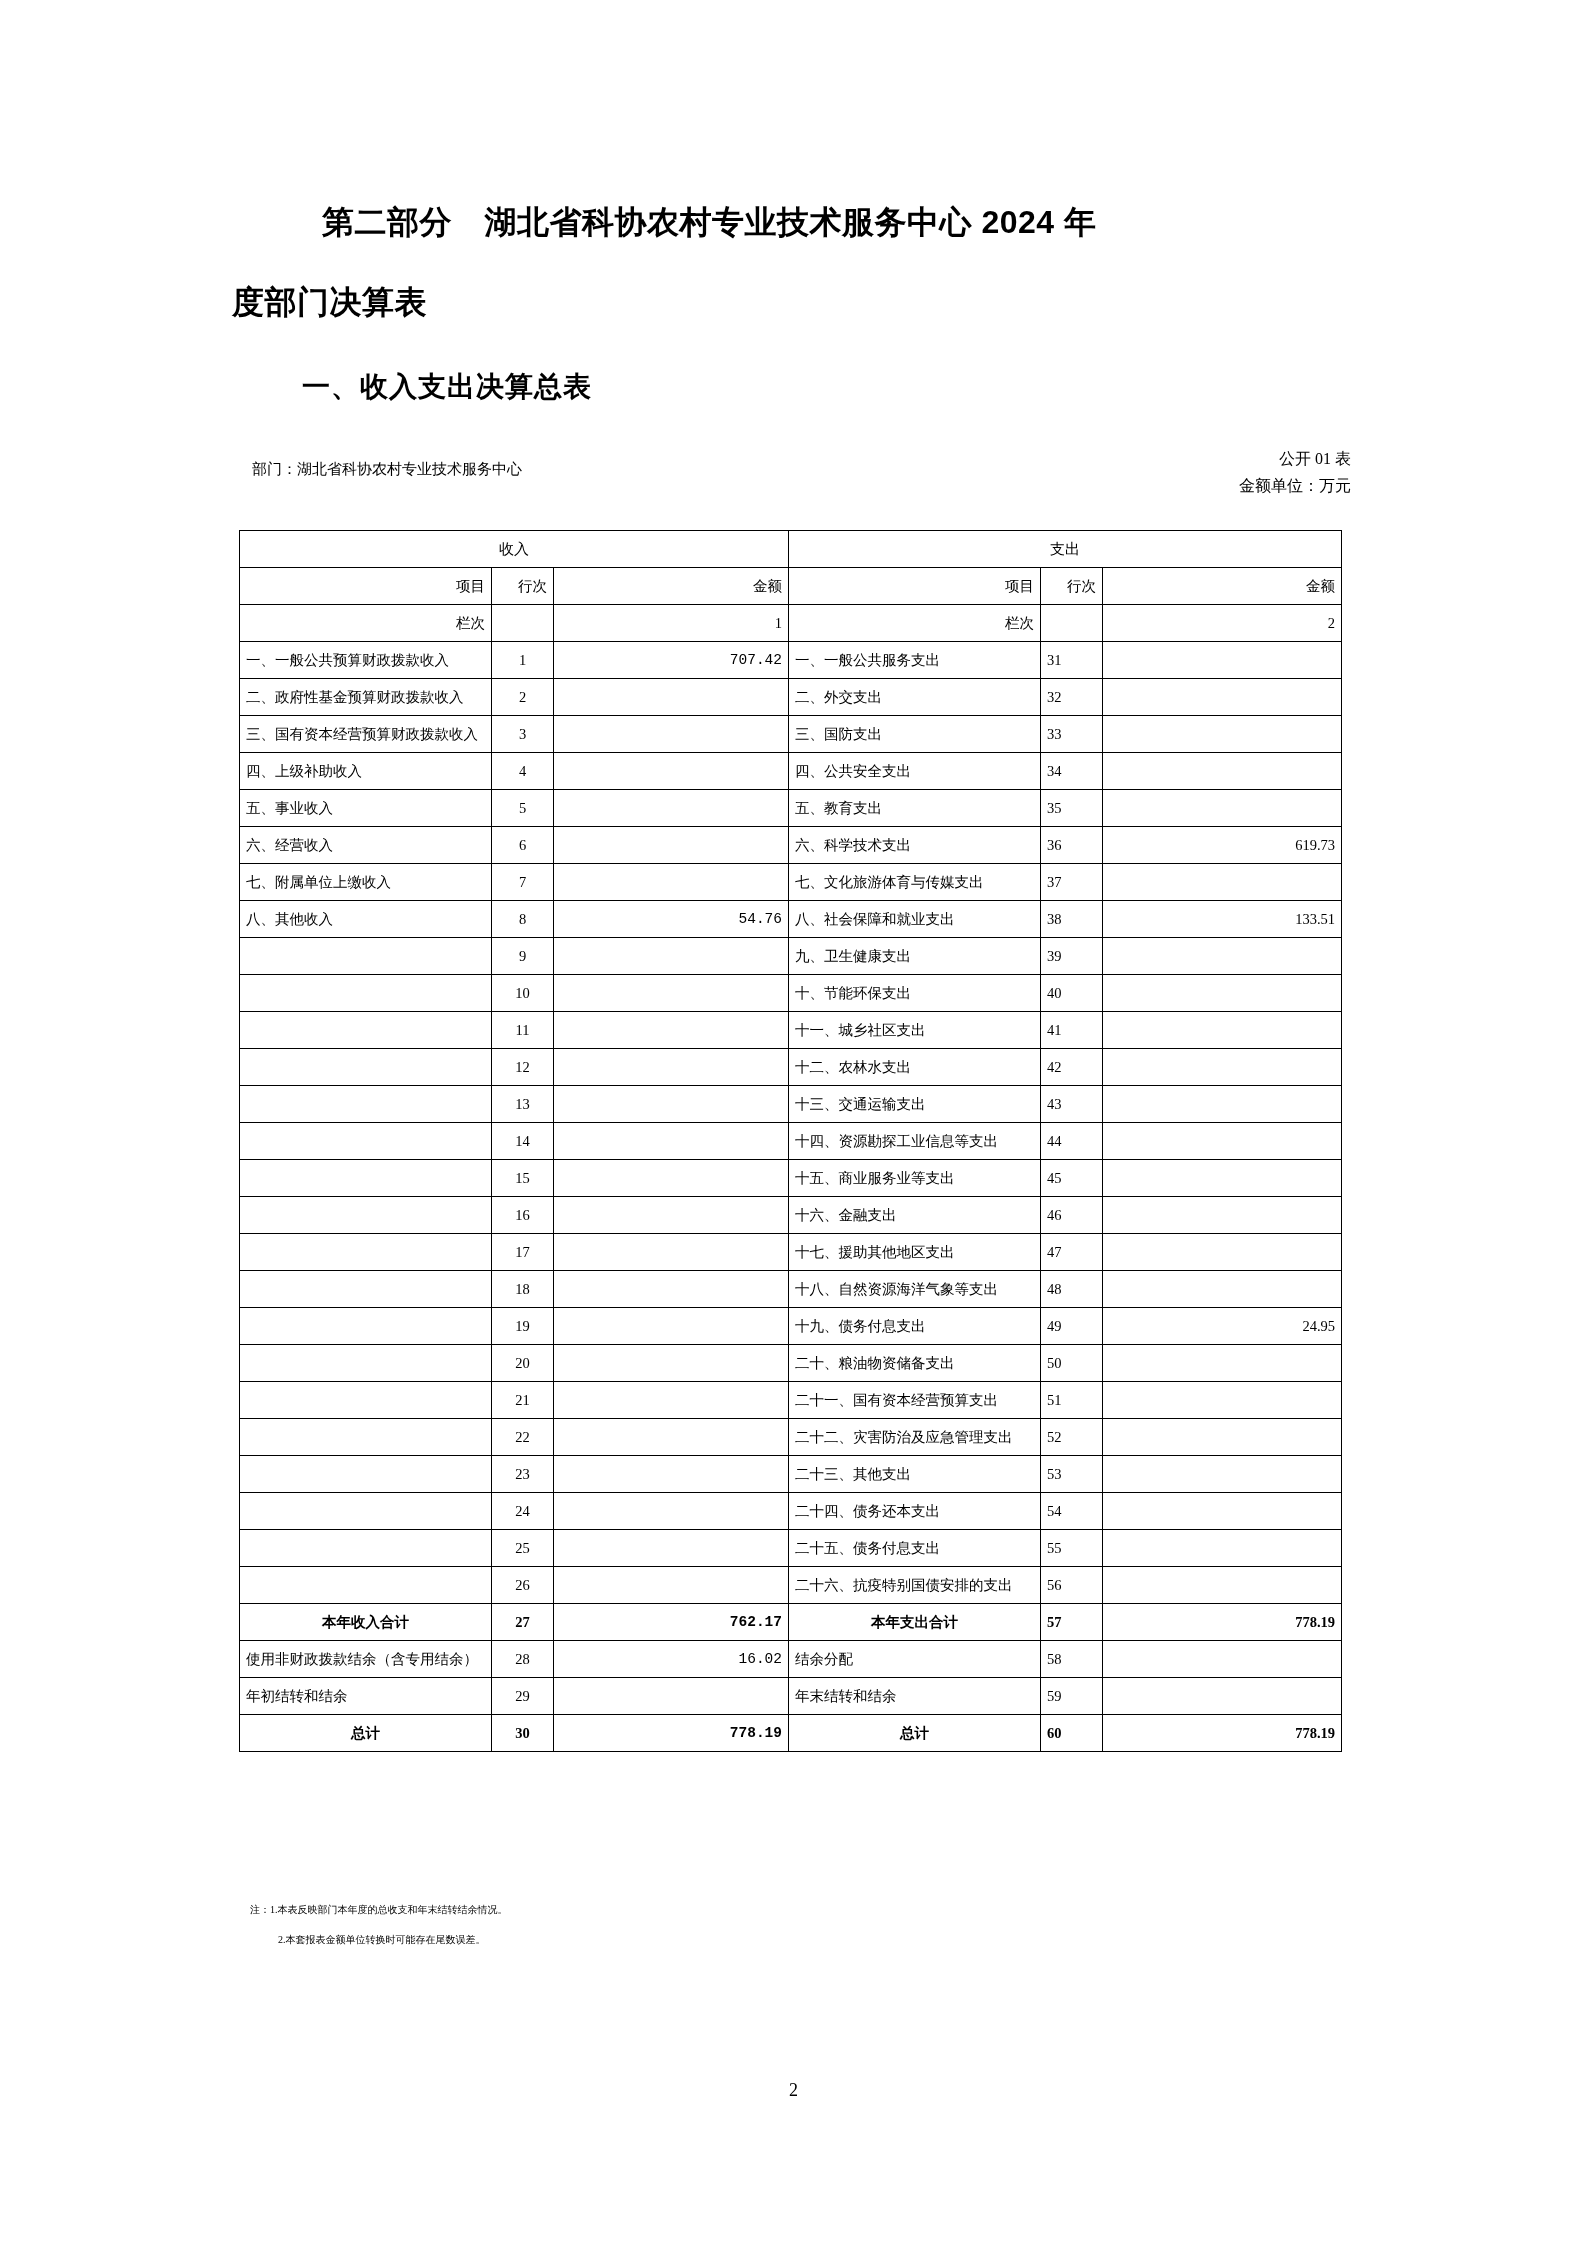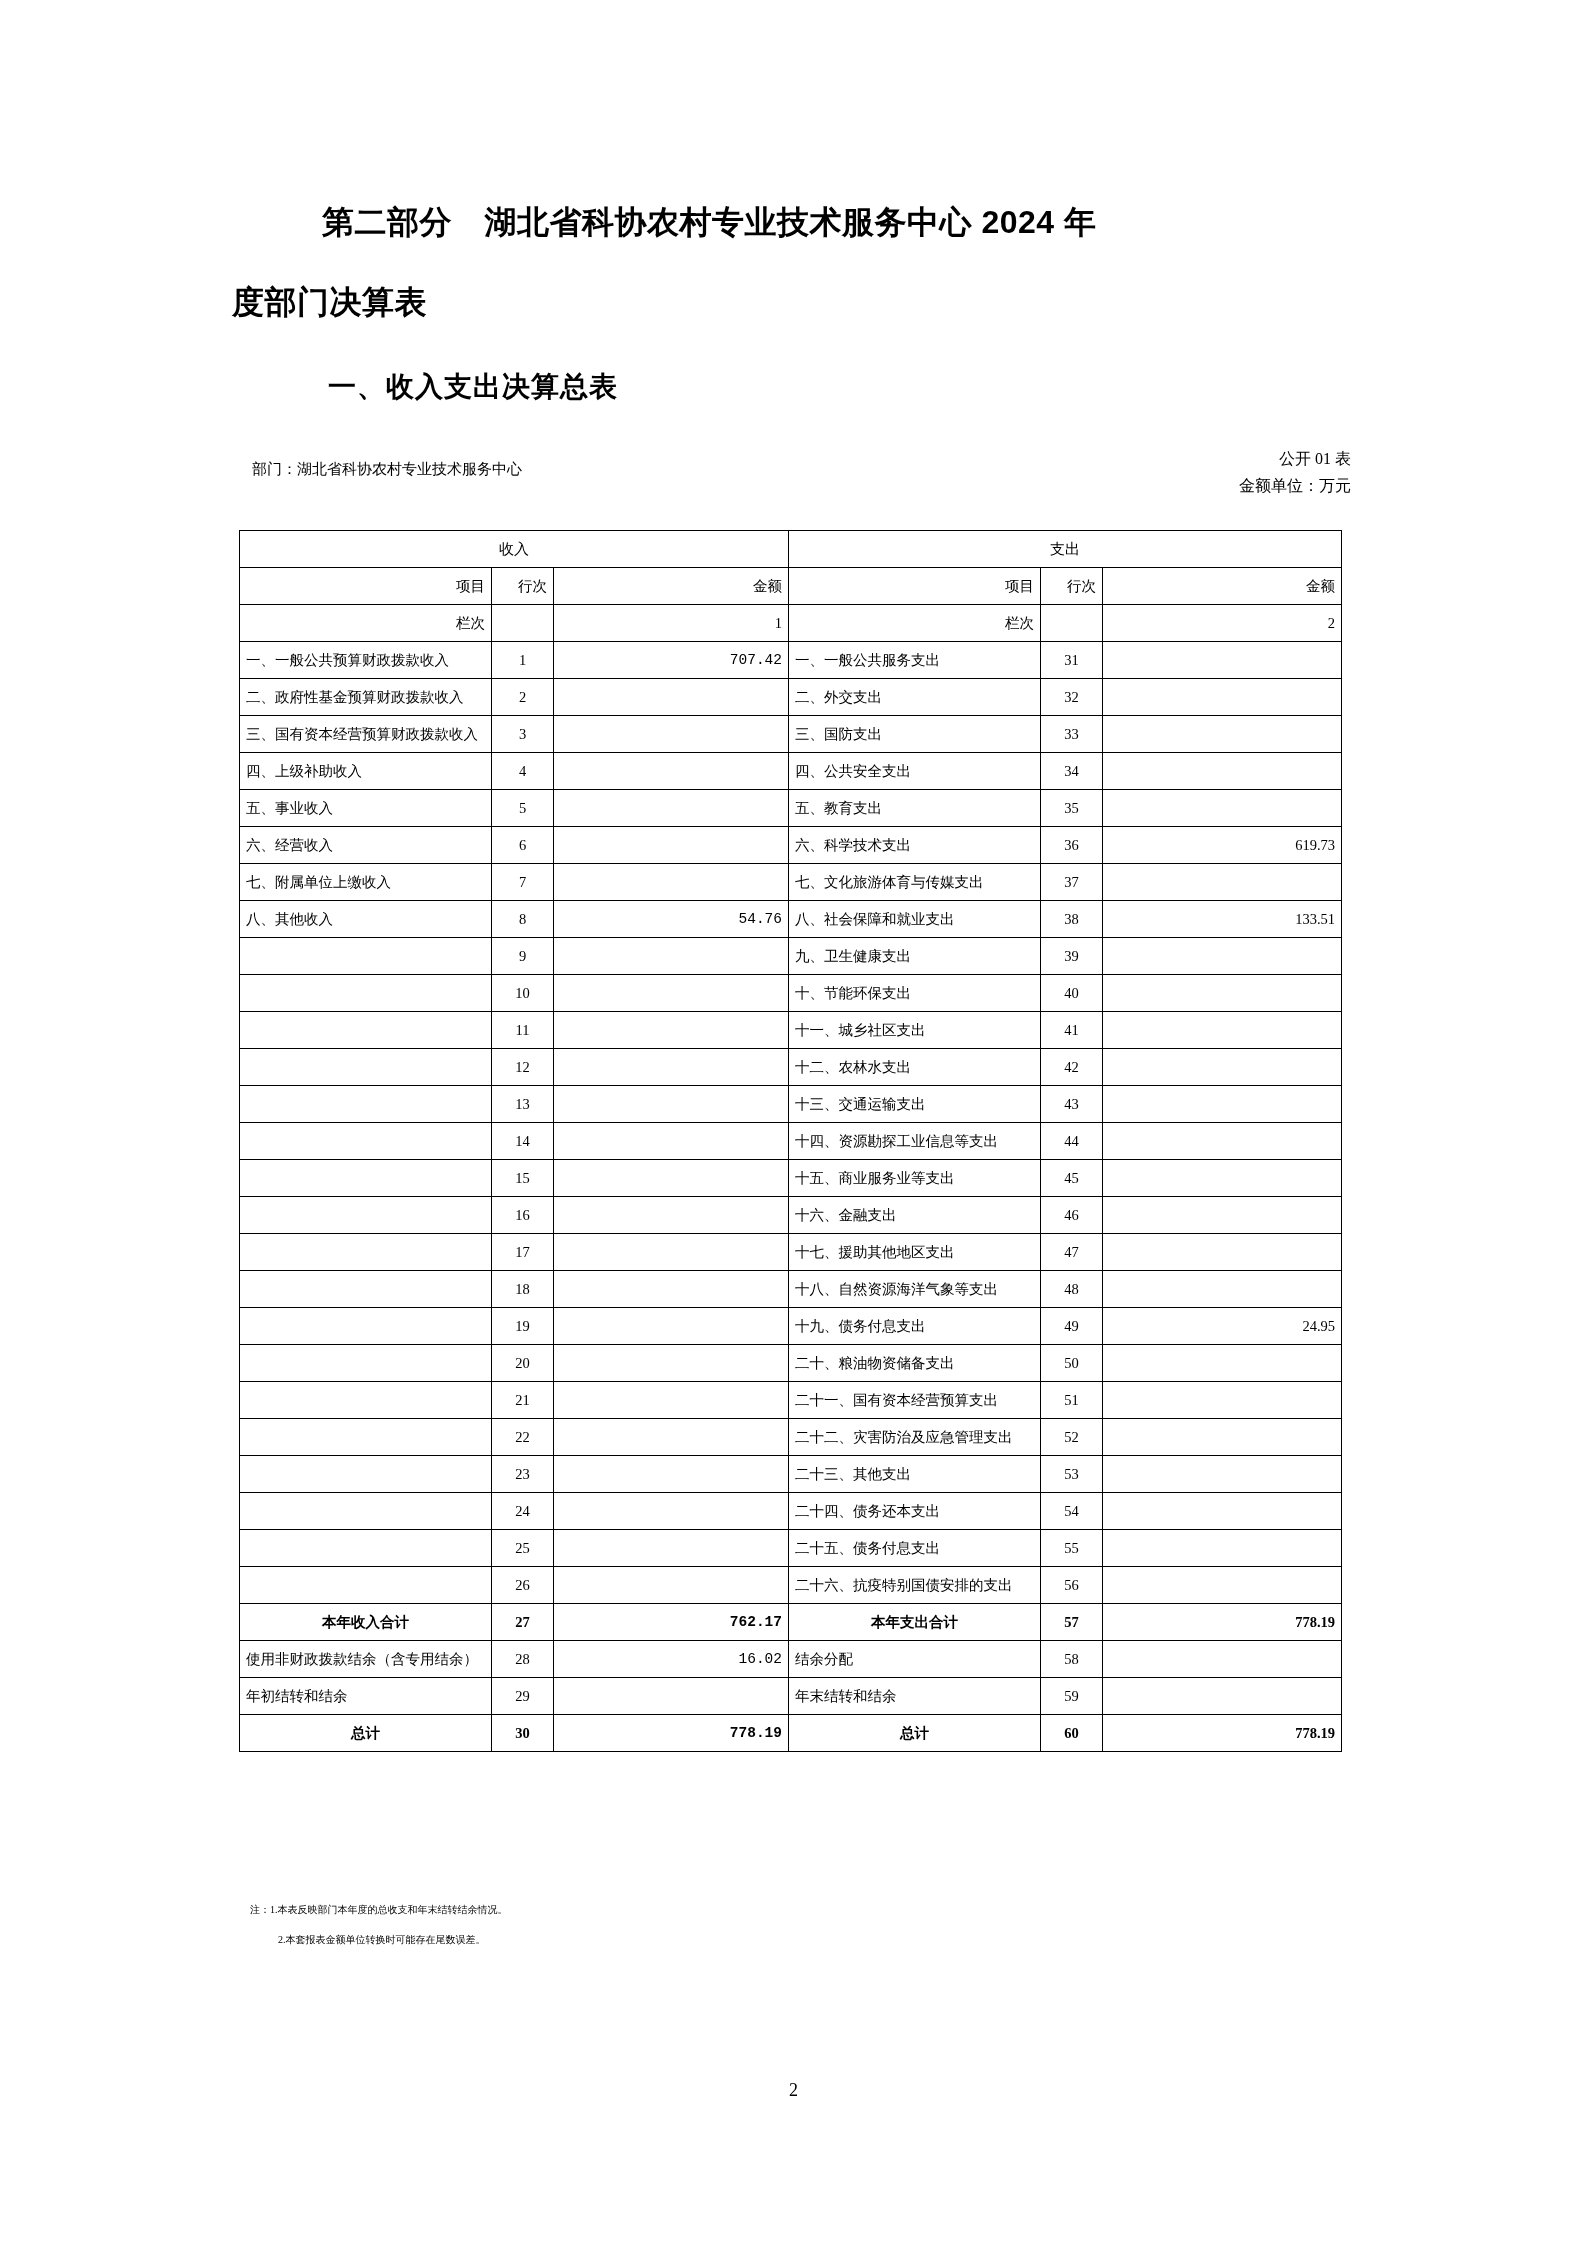--- a/index.html
+++ b/index.html
@@ -40,21 +40,21 @@
     display: block;
     text-indent: 90px;
   }
   .doc-title .line2 {
     display: block;
     text-indent: 0px;
     margin-top: 26px;
   }
   .section-title {
     position: absolute;
-    left: 328px;
+    left: 302px;
     top: 368px;
     font-family: "Liberation Sans", "DejaVu Sans", sans-serif;
     font-weight: bold;
     font-size: 28px;
     letter-spacing: 1px;
   }
 
   .meta-row {
     position: absolute;
     width: 1130px;
@@ -94,21 +94,21 @@
     border: 1px solid #000000;
     padding: 4px 6px;
     height: 28px;
     vertical-align: middle;
     line-height: 17px;
   }
   .c-item { width: 252px; }
   .c-line { width: 62px; text-align: center; }
   .c-amt  { width: 235px; text-align: right; padding-right: 12px; font-family: Liberation Mono, monospace; }
   .c-item2 { width: 252px; }
-  .c-line2 { width: 62px; text-align: center; }
+  .c-line2 { width: 62px; }
   .c-amt2  { width: 239px; text-align: right; padding-right: 12px; }
 
   .grp-head {
     text-align: center;
     font-size: 15px;
   }
   .col-head {
     text-align: right;
   }
   .bold { font-weight: bold; }

